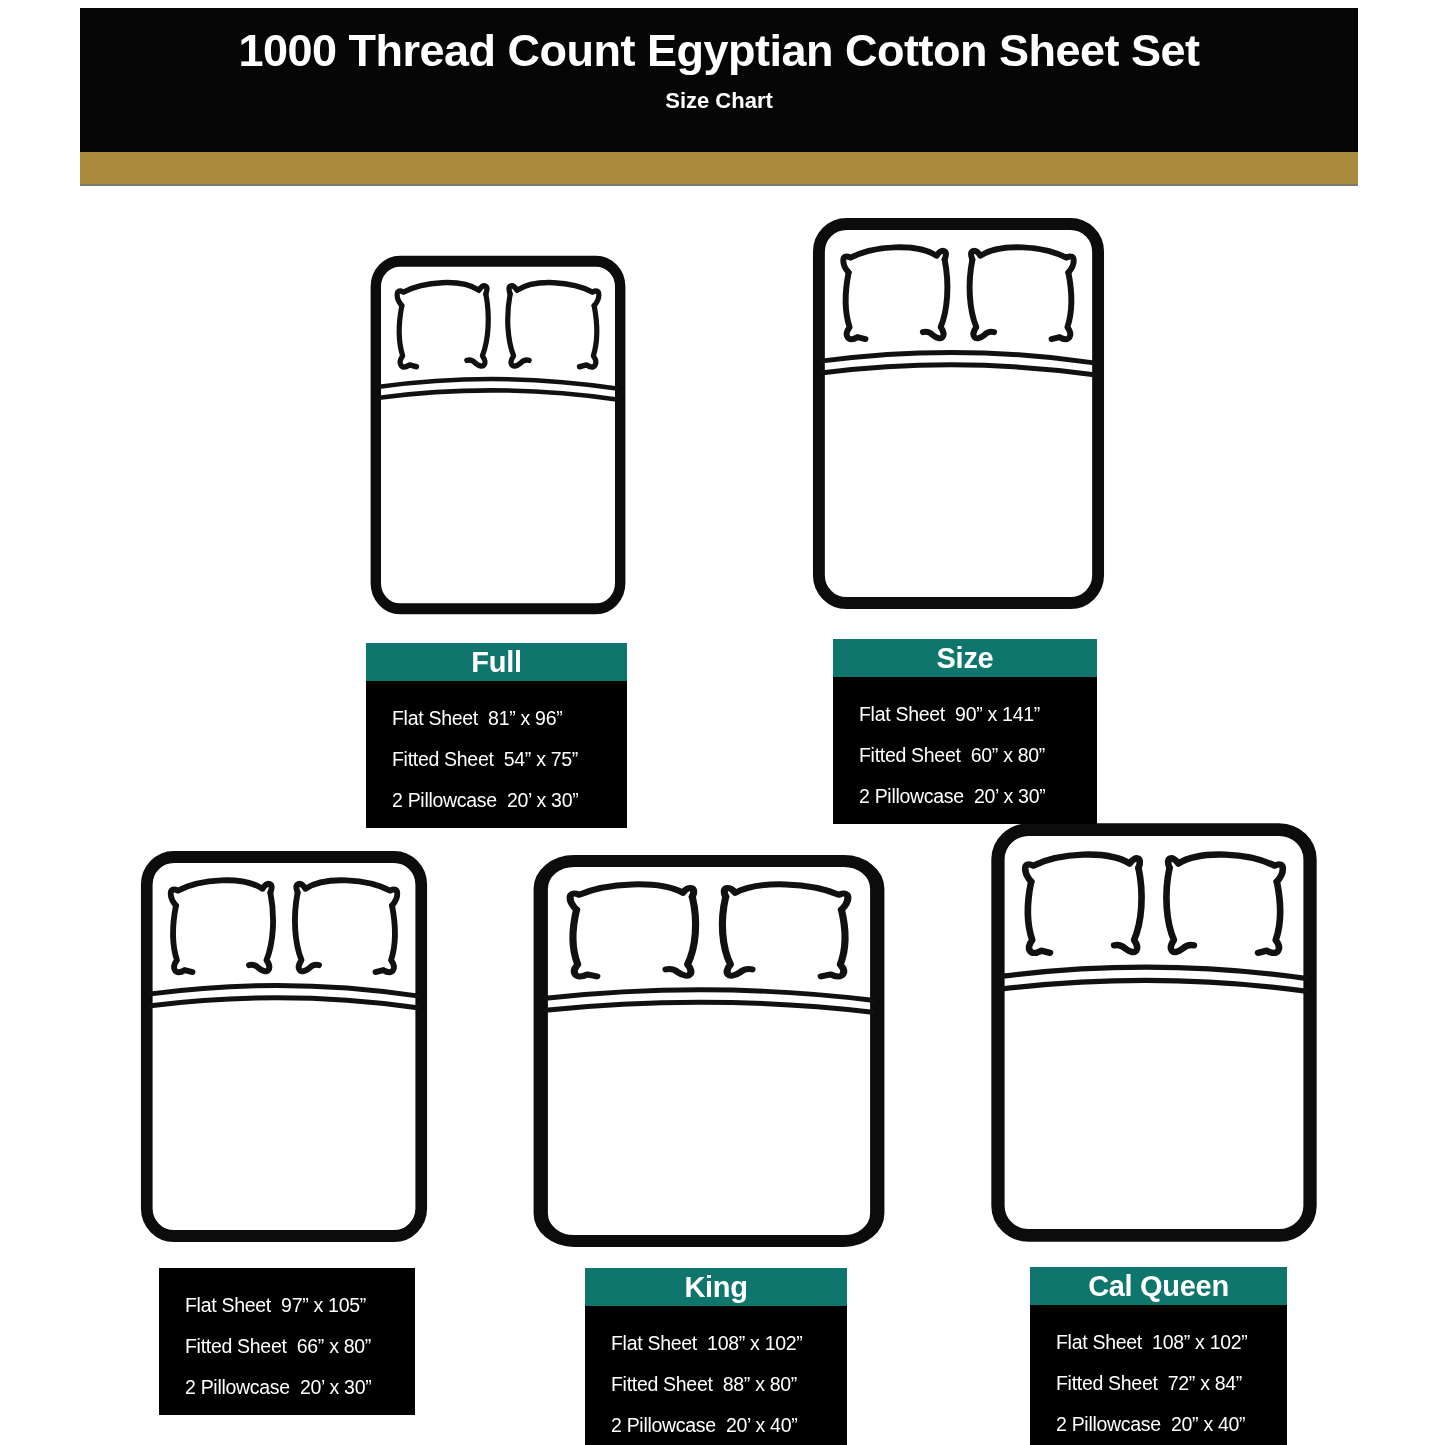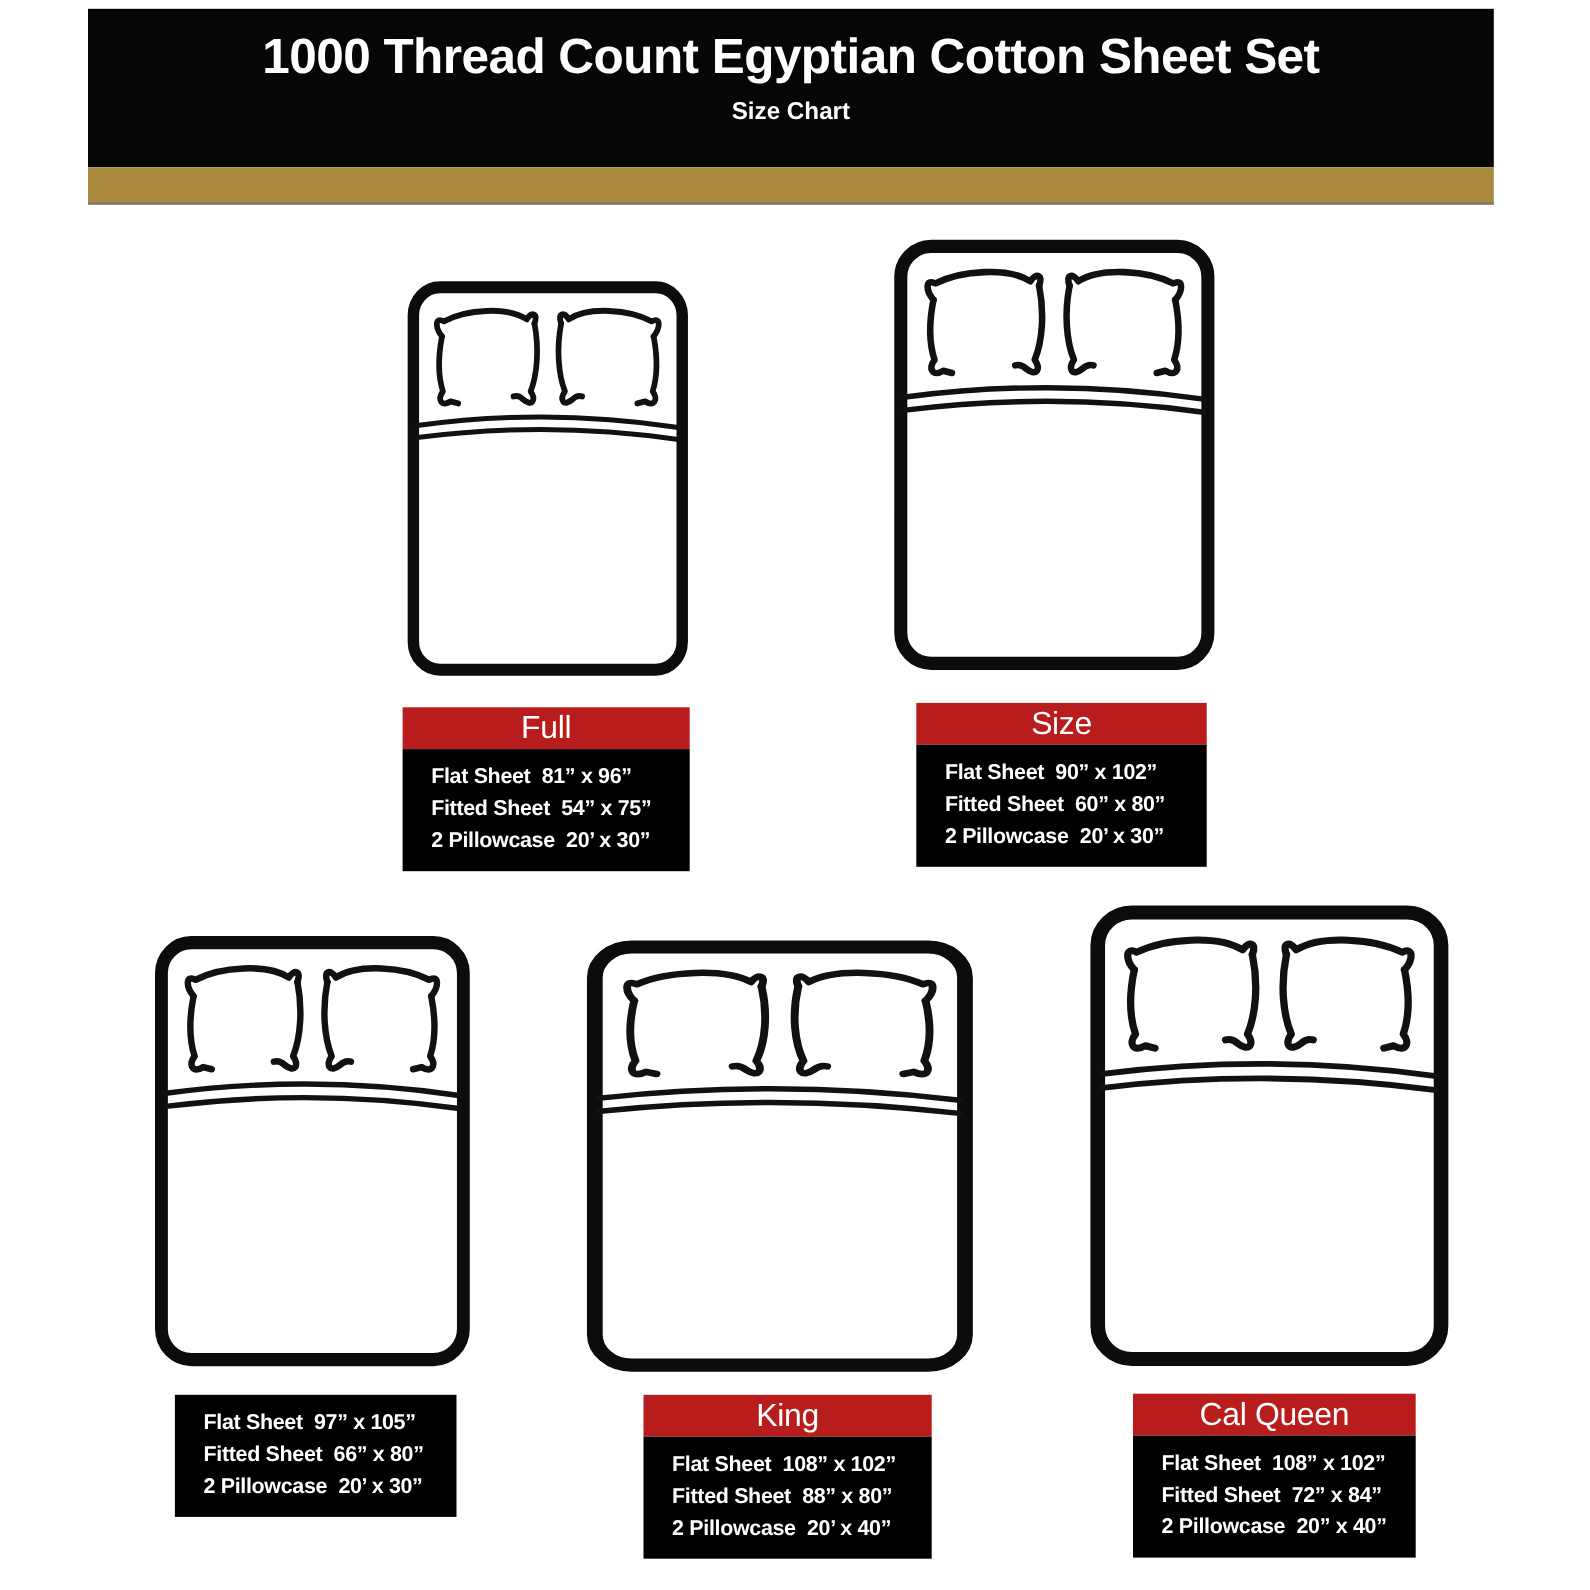--- a/index.html
+++ b/index.html
@@ -33,31 +33,31 @@
 
   .bed-full   {left:368px;top:253px;width:260px;height:364px;}
   .bed-queen  {left:810px;top:215px;width:297px;height:397px;}
   .bed-olympic{left:138px;top:848px;width:292px;height:397px;}
   .bed-king   {left:530px;top:852px;width:358px;height:398px;}
   .bed-calking{left:988px;top:820px;width:332px;height:425px;}
 
   
   .card{position:absolute;}
   .card-gold{
-    background:#b91c1c;color:#ffffff;height:38px;line-height:38px;
-    text-align:center;font-size:29px;font-weight:normal;letter-spacing:-0.3px;
+    background:#0f766e;color:#ffffff;height:38px;line-height:38px;
+    text-align:center;font-size:29px;font-weight:bold;letter-spacing:-0.3px;
     white-space:nowrap;
   }
   .card-black{
     background:#000000;color:#ffffff;
     padding:11px 0 13px 26px;
   }
   .spec{
-    font-size:19.5px;font-weight:bold;line-height:29px;
-    letter-spacing:-0.3px;white-space:pre;
+    font-size:19.5px;font-weight:normal;line-height:29px;
+    letter-spacing:-0.3px;white-space:pre;margin-top:12px;
   }
 
   .card-full   {left:366px;top:643px;width:261px;}
   .card-queen  {left:833px;top:639px;width:264px;}
   .card-olympic{left:159px;top:1268px;width:256px;}
   .card-king   {left:585px;top:1268px;width:262px;border-radius:28px;}
   .card-calking{left:1030px;top:1267px;width:257px;}
 </style>
 </head>
 <body>
@@ -137,21 +137,21 @@
     <div class="card-black">
       <div class="spec">Flat Sheet  81” x 96”</div>
       <div class="spec">Fitted Sheet  54” x 75”</div>
       <div class="spec">2 Pillowcase  20’ x 30”</div>
     </div>
   </div>
 
   <div class="card card-queen">
     <div class="card-gold">Size</div>
     <div class="card-black">
-      <div class="spec">Flat Sheet  90” x 102”</div>
+      <div class="spec">Flat Sheet  90” x 141”</div>
       <div class="spec">Fitted Sheet  60” x 80”</div>
       <div class="spec">2 Pillowcase  20’ x 30”</div>
     </div>
   </div>
 
   <div class="card card-olympic">
     <div class="card-black">
       <div class="spec">Flat Sheet  97” x 105”</div>
       <div class="spec">Fitted Sheet  66” x 80”</div>
       <div class="spec">2 Pillowcase  20’ x 30”</div>

